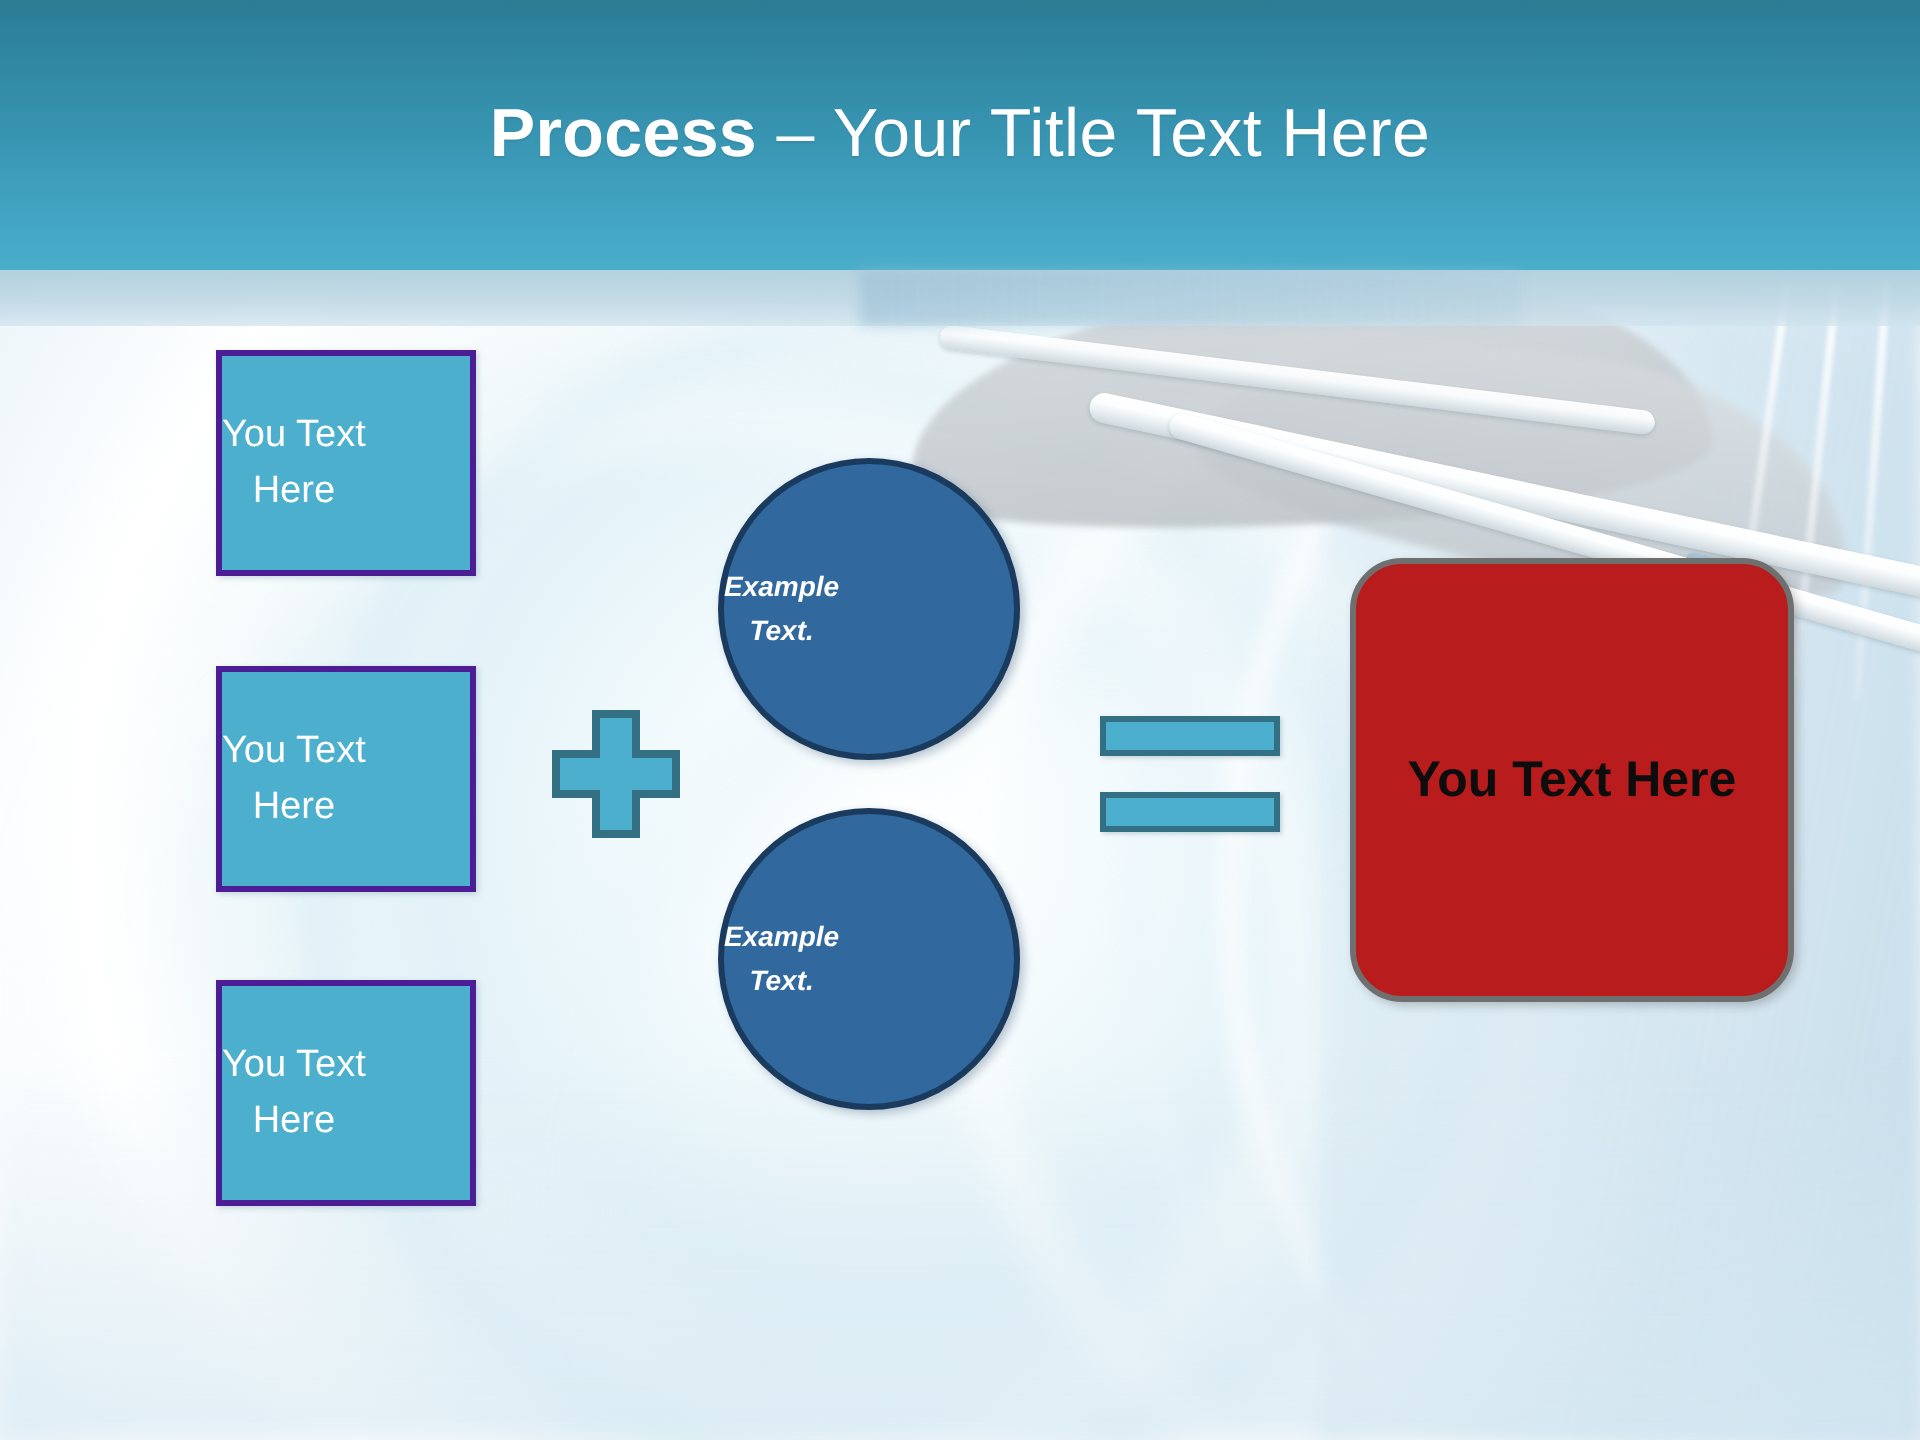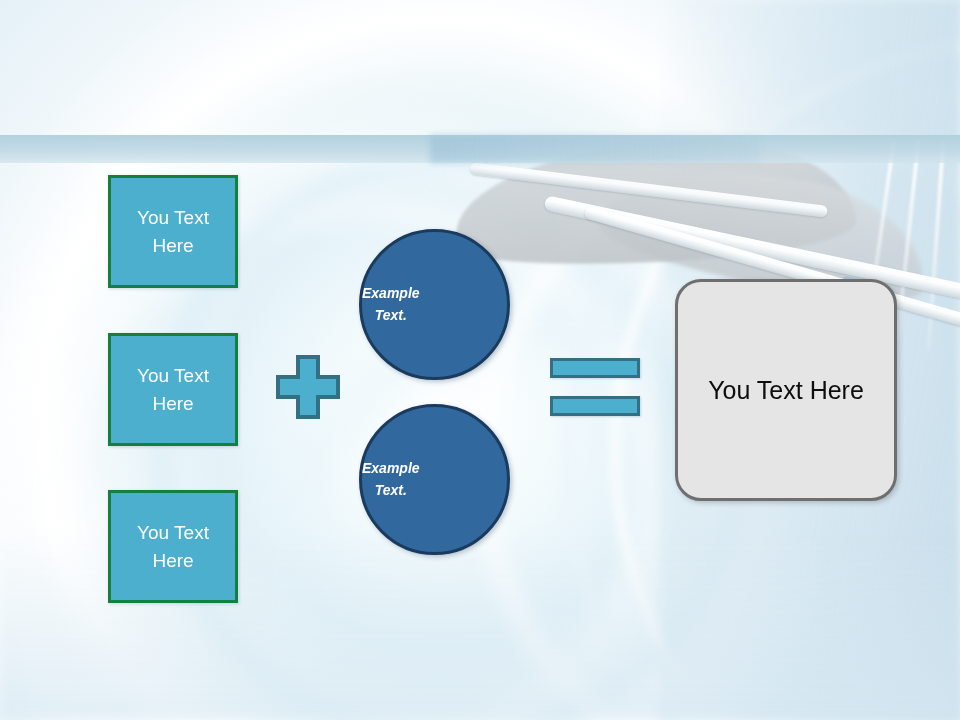--- a/index.html
+++ b/index.html
@@ -148,25 +148,25 @@
     width: 330px; height: 28px;
     background: linear-gradient(90deg, rgba(150,190,212,.55), rgba(170,203,221,.25));
     filter: blur(3px);
   }
 
   
   .txt-box {
     position: absolute;
     width: 130px; height: 113px;
     background: #4cafcd;
-    border: 3px solid #15803d;
+    border: 3px solid #4c1d95;
     box-sizing: border-box;
     display: flex;
     align-items: center;
-    justify-content: center;
+    justify-content: flex-start;
     color: #ffffff;
     font-size: 19px;
     line-height: 1.45;
     text-align: center;
     box-shadow: 1px 1px 3px rgba(70,110,130,.25);
   }
   .box-1 { left: 108px; top: 175px; }
   .box-2 { left: 108px; top: 333px; }
   .box-3 { left: 108px; top: 490px; }
 
@@ -213,31 +213,32 @@
     box-sizing: border-box;
     box-shadow: 1px 1px 2px rgba(70,110,130,.25);
   }
   .eq-bar-top { top: 0; }
   .eq-bar-bottom { top: 38px; }
 
   .grey-box {
     position: absolute;
     left: 675px; top: 279px;
     width: 222px; height: 222px;
-    background: #e5e5e5;
+    background: #b91c1c;
     border: 3px solid #6f6f6f;
     border-radius: 26px;
     box-sizing: border-box;
     display: flex;
     align-items: center;
     justify-content: center;
     color: #0d0d0d;
     font-size: 25px;
     text-align: center;
     box-shadow: 2px 2px 5px rgba(80,80,80,.3);
+    font-weight: bold;
   }
 </style>
 </head>
 <body>
 
 <div id="slide">
 
   <div class="bg-layer">
     <div class="bg-base"></div>
 
@@ -258,20 +259,25 @@
     <div class="strut strut-1"></div>
     <div class="strut strut-2"></div>
     <div class="strut strut-3"></div>
 
     <div class="rod rod-3"></div>
     <div class="rod rod-1"></div>
     <div class="rod rod-2"></div>
     <div class="rod-band rod-band-1"></div>
   </div>
 
+  <div class="header">
+    <div class="header-title">
+      <span class="bold">Process</span><span class="light"> – Your Title Text Here</span>
+    </div>
+  </div>
   <div class="subband"></div>
   <div class="subband-tint"></div>
 
   <div class="txt-box box-1">
     <div>
       <span>You Text</span><br>
       <span>Here</span>
     </div>
   </div>
 

